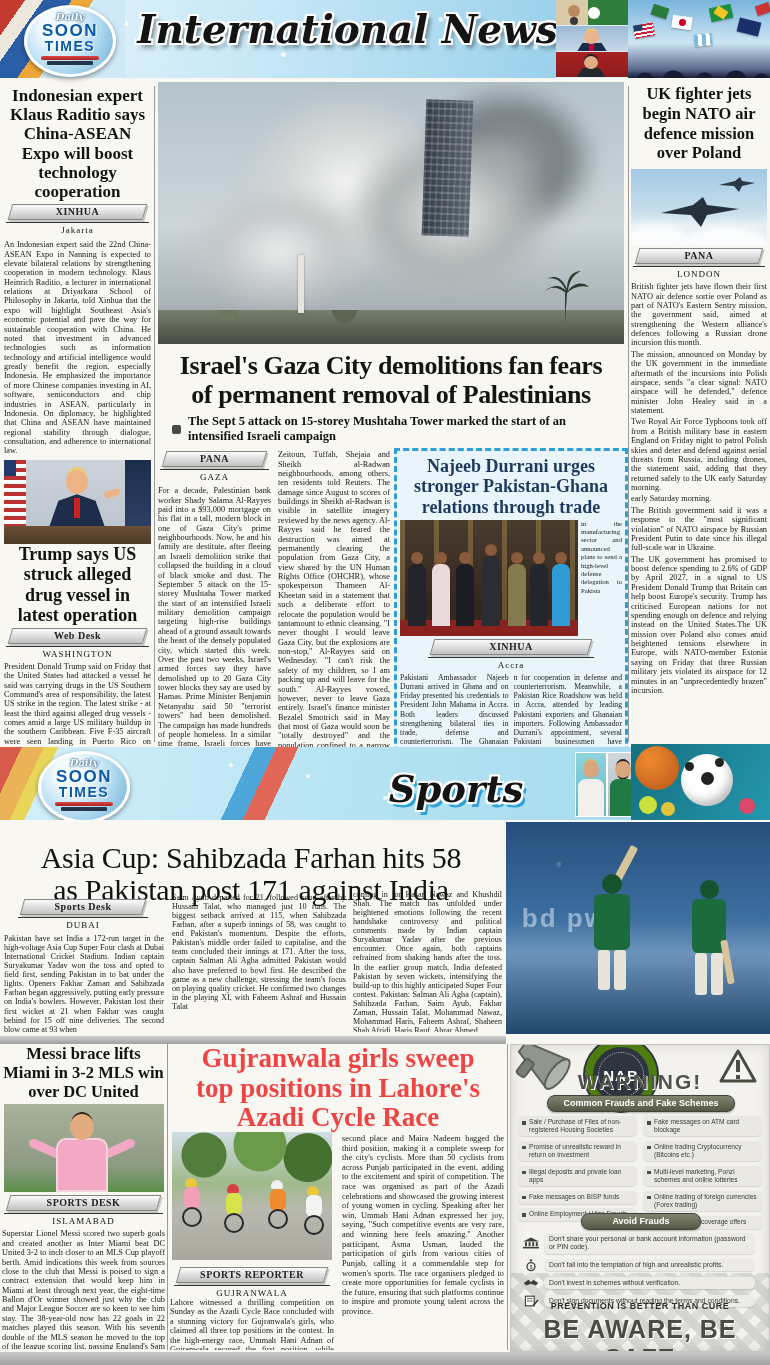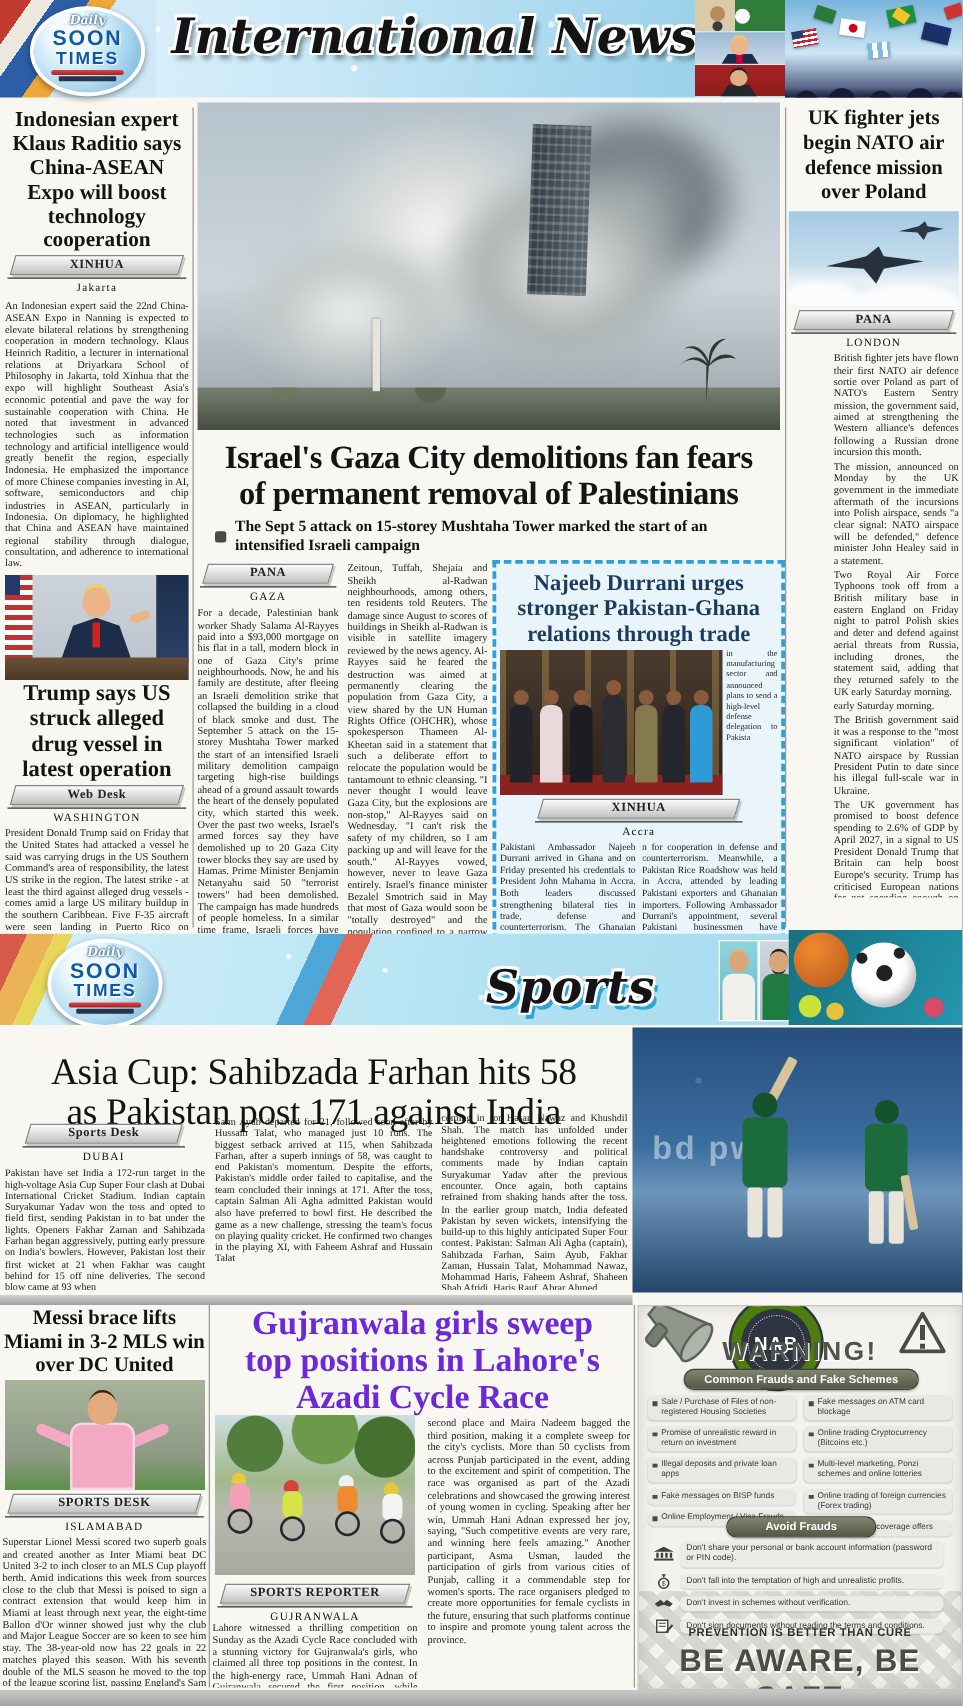--- a/index.html
+++ b/index.html
@@ -103,21 +103,21 @@
   .fig::before{content:"";position:absolute;left:3px;top:-12px;width:12px;height:12px;border-radius:50%;background:#8a5a3c;}
   .gh-sliver{font-size:6.7px;line-height:1.25;text-align:justify;padding-left:3px;color:#222;}
   .gh-byline{width:170px;}
   .gh-cols{display:flex;gap:5px;margin-top:3px;}
   .gh-col{width:50%;font-size:7.7px;line-height:1.2;text-align:justify;height:128px;overflow:hidden;}
   
   .col-right{position:absolute;left:631px;top:84px;width:136px;}
   .h-uk{font-size:16.5px;line-height:1.2;}
   .jets-photo{position:relative;width:136px;height:76px;margin-top:6px;overflow:hidden;background:linear-gradient(#a3c9e4 0%,#c6ddec 55%,#e9f1f5 75%,#dde8ee 100%);}
   .cloud{position:absolute;border-radius:50%;background:#fbfcfd;filter:blur(3px);}
-  .uk-body{height:436px;margin-top:3px;margin-left:36px;}
+  .uk-body{height:436px;margin-top:3px;}
   .balls-photo{position:absolute;left:631px;top:744px;width:139px;height:76px;overflow:hidden;background:linear-gradient(120deg,#16707f,#2497ae);z-index:5;}
   .ball{position:absolute;border-radius:50%;}
   
   .sports-band{position:absolute;left:0;top:747px;width:770px;height:73px;overflow:hidden;
     background:
       radial-gradient(circle at 30% 25%, rgba(255,255,255,.9) 0 1.5px, transparent 2.5px),
       radial-gradient(circle at 50% 70%, rgba(255,255,255,.8) 0 1.5px, transparent 2.5px),
       radial-gradient(circle at 40% 40%, rgba(255,255,255,.8) 0 1.5px, transparent 2.5px),
       linear-gradient(100deg,#d4f0fa 0%,#b3e2f2 50%,#9fd8ec 100%);}
   .sb-stripes{position:absolute;left:0;top:0;width:330px;height:73px;opacity:.85;
@@ -163,21 +163,21 @@
   
   .bottom{position:absolute;left:0;top:1044px;width:770px;height:308px;}
   .messi-block{position:absolute;left:2px;top:0;width:163px;}
   .h-messi{font-size:16.5px;line-height:1.16;}
   .messi-photo{position:relative;width:160px;height:88px;margin:3px auto 0;overflow:hidden;background:linear-gradient(#a9b39c,#8d9a83 70%,#5c8f4a 100%);}
   .ms-torso{position:absolute;left:52px;top:34px;width:52px;height:54px;border-radius:10px 10px 0 0;background:#f3a9c3;box-shadow:inset 0 0 0 2px rgba(255,255,255,.5);}
   .ms-head{position:absolute;left:66px;top:10px;width:24px;height:26px;border-radius:50%;background:#e3ab80;box-shadow:0 -3px 0 -1px #332519;}
   .ms-arm{position:absolute;width:34px;height:9px;border-radius:5px;background:#f3a9c3;}
   .messi-body{height:120px;margin-top:3px;}
   .cycle-block{position:absolute;left:170px;top:0;width:336px;}
-  .h-cycle{font-size:27px;line-height:1.1;font-weight:700;text-align:center;margin:0;color:#6d28d9;}
+  .h-cycle{font-size:27px;line-height:1.1;font-weight:700;text-align:center;margin:0;color:#ef4444;}
   .cycle-photo{position:absolute;left:2px;top:88px;width:160px;height:128px;overflow:hidden;
     background:radial-gradient(circle at 20% 18%,#527d3c 0 22px,transparent 23px),radial-gradient(circle at 55% 10%,#6a9a4a 0 26px,transparent 27px),radial-gradient(circle at 85% 20%,#46702f 0 24px,transparent 25px),linear-gradient(#cfdde4 0%,#9fb98a 40%,#b9b9b0 60%,#a8a89e 100%);}
   .cyclist{position:absolute;width:20px;}
   .cy-helm{width:12px;height:9px;border-radius:6px 6px 2px 2px;margin-left:3px;}
   .cy-body{width:16px;height:22px;border-radius:6px;margin:0 auto;}
   .cy-wheel{width:16px;height:16px;border:2px solid #23282b;border-radius:50%;margin:-2px auto 0;background:transparent;}
   .cycle-byline{position:absolute;left:2px;top:220px;width:160px;}
   .cycle-c1{position:absolute;left:0px;top:254px;width:164px;height:52px;font-size:8.3px;line-height:1.13;text-align:justify;overflow:hidden;}
   .cycle-c2{position:absolute;left:172px;top:90px;width:162px;height:216px;font-size:8.3px;line-height:1.16;text-align:justify;overflow:hidden;}
   

